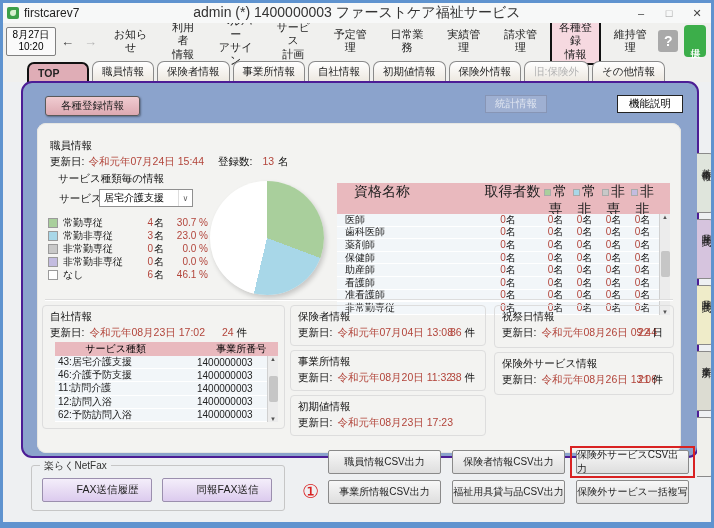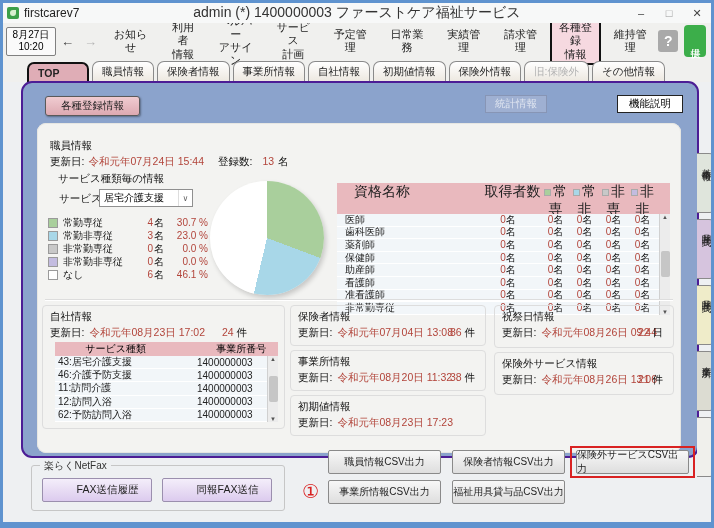--- a/index.html
+++ b/index.html
@@ -428,20 +428,21 @@
     <div class="fax-btn b2">同報FAX送信</div>
   </div>
 
   <span class="annotation">①</span>
   <div class="csv-grid">
     <div class="csv-btn">職員情報CSV出力</div>
       <div class="csv-btn">保険者情報CSV出力</div>
       <div class="csv-btn highlighted">保険外サービスCSV出力</div>
     <div class="csv-btn">事業所情報CSV出力</div>
       <div class="csv-btn">福祉用具貸与品CSV出力</div>
+      <div class="csv-btn">保険外サービス一括複写</div>
   </div>
 
   <div class="side-tabs">
     <div class="side-tab" style="height: 60px; background: rgb(223, 229, 220);">基本情報</div>
       <div class="side-tab" style="height: 60px; background: rgb(214, 196, 222);">月間形式</div>
       <div class="side-tab" style="height: 60px; background: rgb(239, 236, 201);">月間形式</div>
       <div class="side-tab" style="height: 60px; background: rgb(220, 220, 210);">事業所</div>
       <div class="side-tab" style="height: 60px; background: rgb(240, 240, 236);"></div>
   </div>
 

